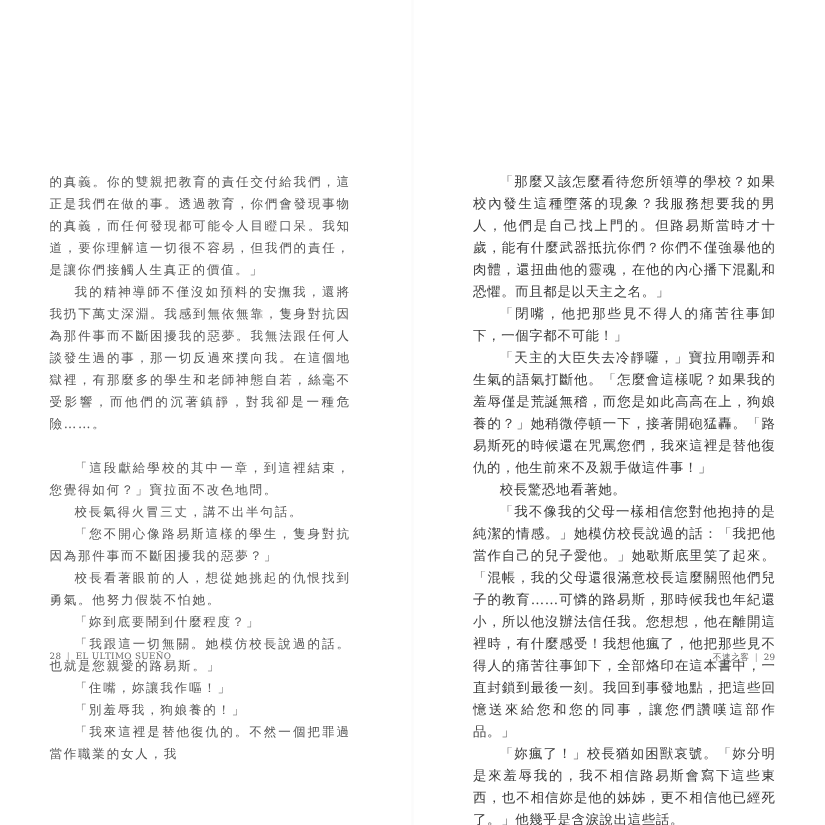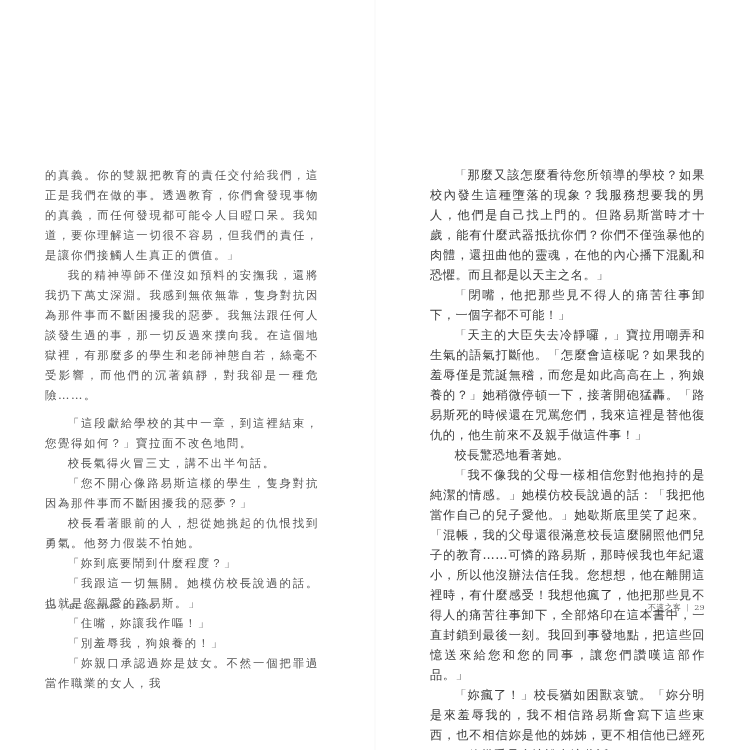--- a/index.html
+++ b/index.html
@@ -1,26 +1,26 @@
 <!DOCTYPE html>
 <html><head>
 <meta charset="utf-8">
 <style>
   html, body { margin:0; padding:0; }
   body { width:750px; height:750px; background:#ffffff; position:relative; overflow:hidden;
          font-family:"DejaVu Serif","Liberation Serif",serif; color:#3a3a3a; }
-  .page { position:absolute; top:10px; height:558px; }
+  .page { position:absolute; top:0; height:558px; }
   .page.left { left:0; width:375px; }
   .page.right { left:375px; width:375px; }
   .text { position:absolute; top:155px; font-size:12.2px; line-height:20px; letter-spacing:0.6px; text-align:justify; }
   .left .text { left:45px; width:274px; color:#555; font-size:11.4px; letter-spacing:1.6px; }
   .right .text { left:55px; width:275px; }
   .text p { margin:0; }
   .text p.indent { text-indent:2em; }
-  .text p.gap { margin-top:8px; }
+  .text p.gap { margin-top:20px; }
   .footer { position:absolute; top:592px; font-size:8px; color:#666; letter-spacing:0.3px; }
   .left .footer { left:45px; }
   .right .footer { right:45px; }
   .sep { display:inline-block; margin:0 5px; color:#999; }
   .gutter { position:absolute; left:374px; top:0; width:2px; height:750px; background:#fbfbfb; }
 </style>
 </head>
 <body>
 
 <div class="page left">
@@ -28,21 +28,21 @@
     <p>的真義。你的雙親把教育的責任交付給我們，這正是我們在做的事。透過教育，你們會發現事物的真義，而任何發現都可能令人目瞪口呆。我知道，要你理解這一切很不容易，但我們的責任，是讓你們接觸人生真正的價值。」</p>
     <p class="indent">我的精神導師不僅沒如預料的安撫我，還將我扔下萬丈深淵。我感到無依無靠，隻身對抗因為那件事而不斷困擾我的惡夢。我無法跟任何人談發生過的事，那一切反過來撲向我。在這個地獄裡，有那麼多的學生和老師神態自若，絲毫不受影響，而他們的沉著鎮靜，對我卻是一種危險……。</p>
     <p class="indent gap">「這段獻給學校的其中一章，到這裡結束，您覺得如何？」寶拉面不改色地問。</p>
     <p class="indent">校長氣得火冒三丈，講不出半句話。</p>
     <p class="indent">「您不開心像路易斯這樣的學生，隻身對抗因為那件事而不斷困擾我的惡夢？」</p>
     <p class="indent">校長看著眼前的人，想從她挑起的仇恨找到勇氣。他努力假裝不怕她。</p>
     <p class="indent">「妳到底要鬧到什麼程度？」</p>
     <p class="indent">「我跟這一切無關。她模仿校長說過的話。也就是您親愛的路易斯。」</p>
     <p class="indent">「住嘴，妳讓我作嘔！」</p>
     <p class="indent">「別羞辱我，狗娘養的！」</p>
-    <p class="indent">「妳親口承認過妳是妓女。不然一個把罪過當作職業的女人，我</p>
+    <p class="indent">「我來這裡是替他復仇的。不然一個把罪過當作職業的女人，我</p>
   </div>
   <div class="footer">
     <span>28</span><span class="sep">|</span><span>EL ULTIMO SUEÑO</span>
   </div>
 </div>
 
 <div class="gutter"></div>
 
 <div class="page right">
   <div class="text">

